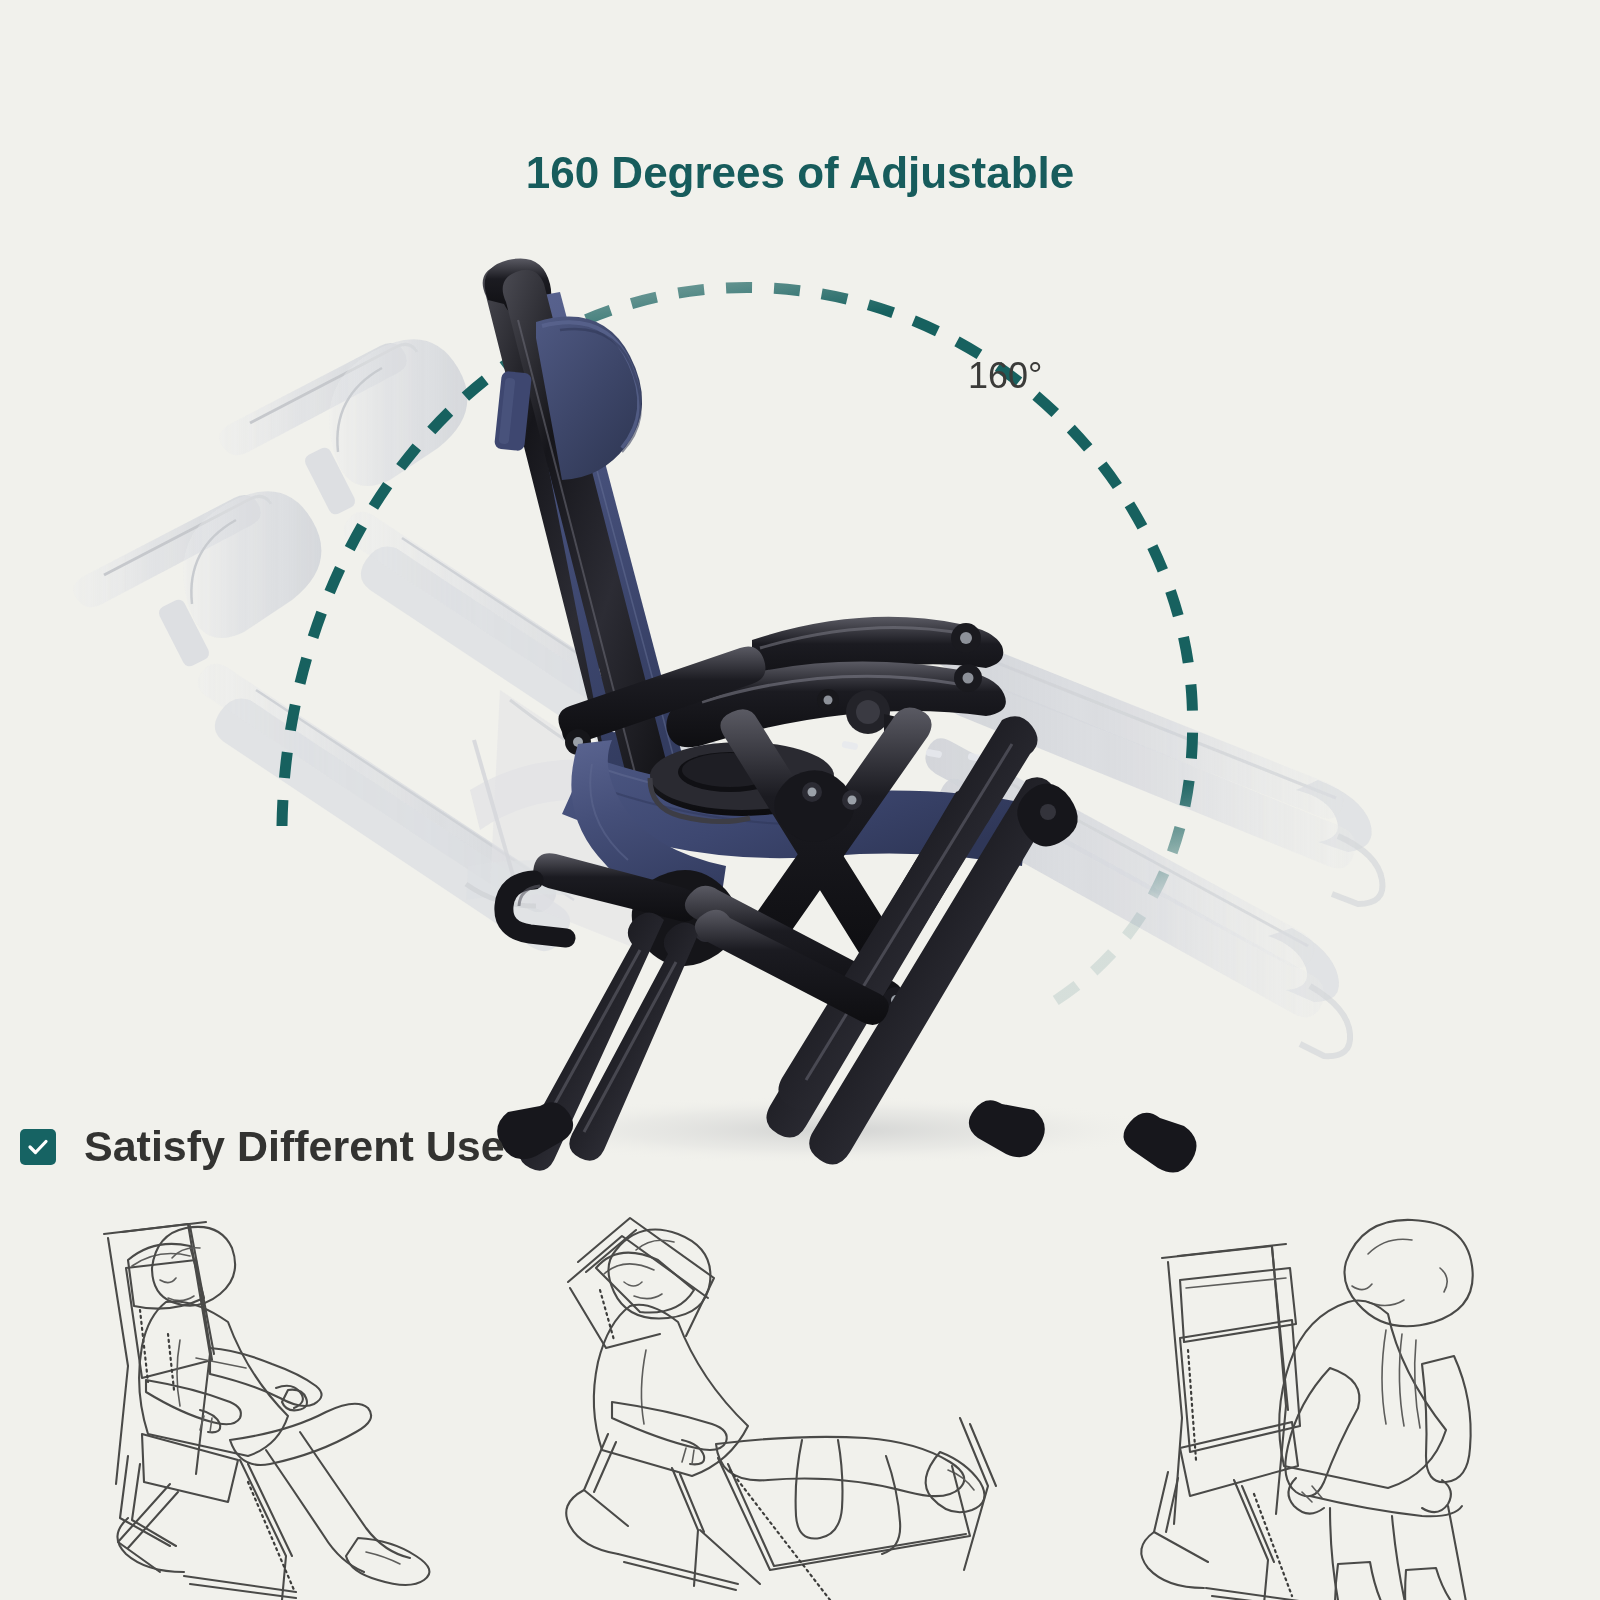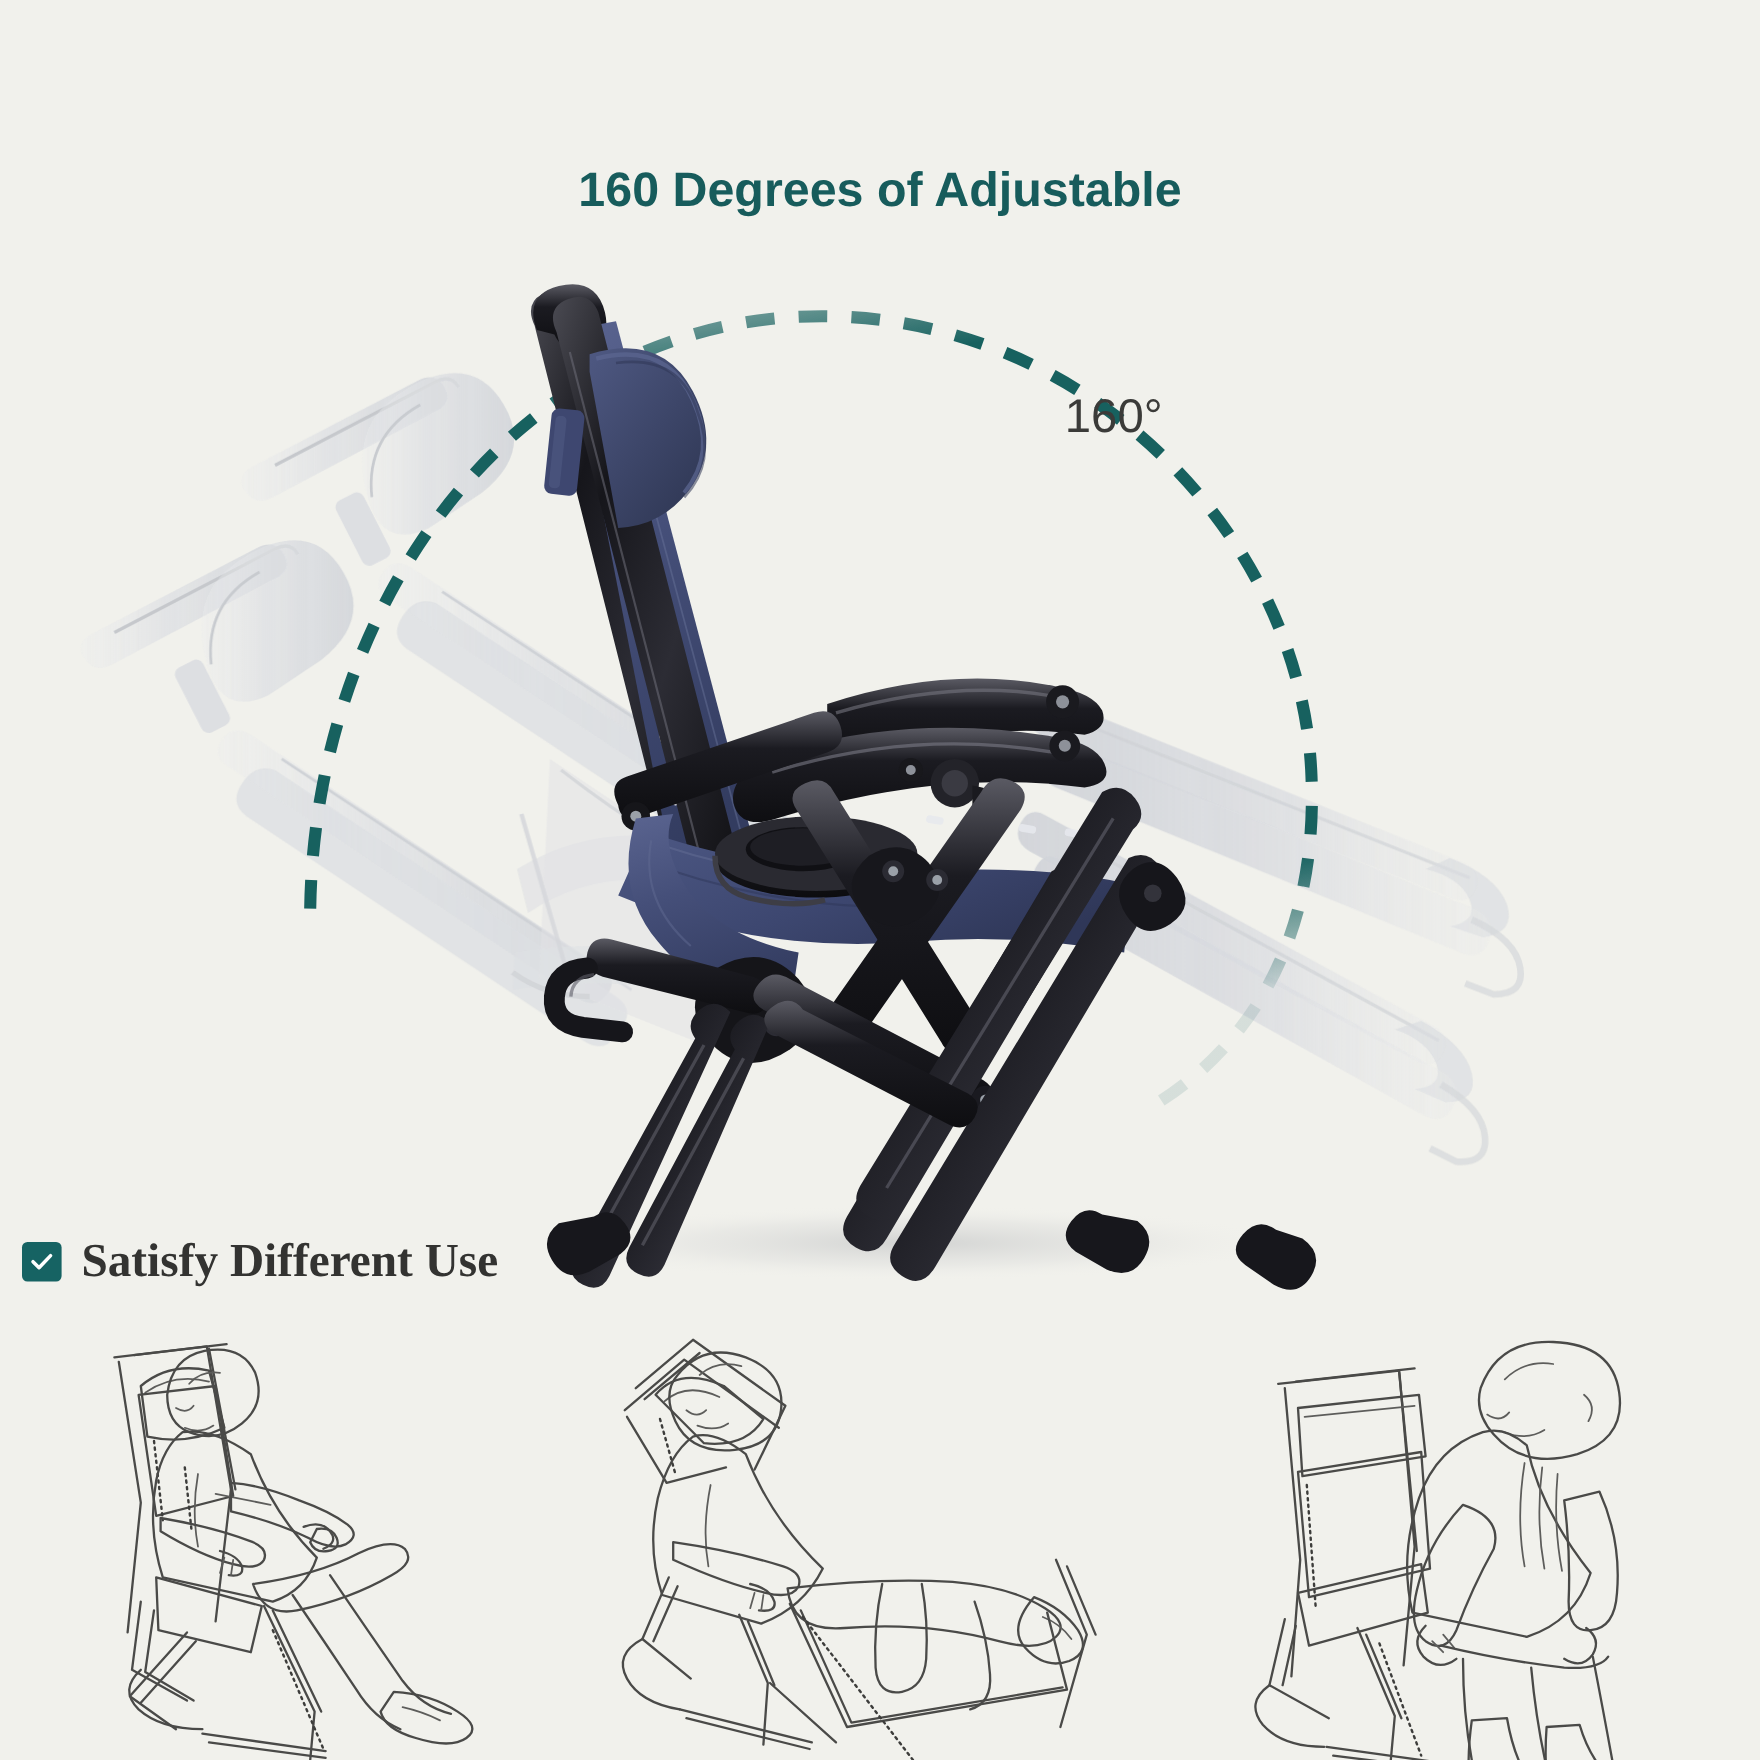--- a/index.html
+++ b/index.html
@@ -18,27 +18,27 @@
     color:#3b3b39;white-space:nowrap;
   }
   #subtitle{
     position:absolute;top:148px;left:0;width:1600px;text-align:center;
     font-size:44px;font-weight:700;color:#175c5c;white-space:nowrap;
   }
 
   
   #angle-label{
     position:absolute;left:968px;top:355px;
-    font-size:43px;font-weight:400;color:#3b3b39;letter-spacing:0px;
+    font-size:36px;font-weight:400;color:#3b3b39;letter-spacing:0px;
   }
 
   
   #bullet-row{
     position:absolute;left:20px;top:1122px;
-    display:flex;align-items:center;gap:18px;font-family:Liberation Serif, serif;
+    display:flex;align-items:center;gap:28px;
   }
   #bullet-box{
     width:36px;height:36px;border-radius:5px;background:#166363;
     display:flex;align-items:center;justify-content:center;flex:0 0 auto;
   }
   #bullet-box svg{display:block;}
   #bullet-text{
     font-size:43px;font-weight:700;color:#333331;white-space:nowrap;
   }
 

